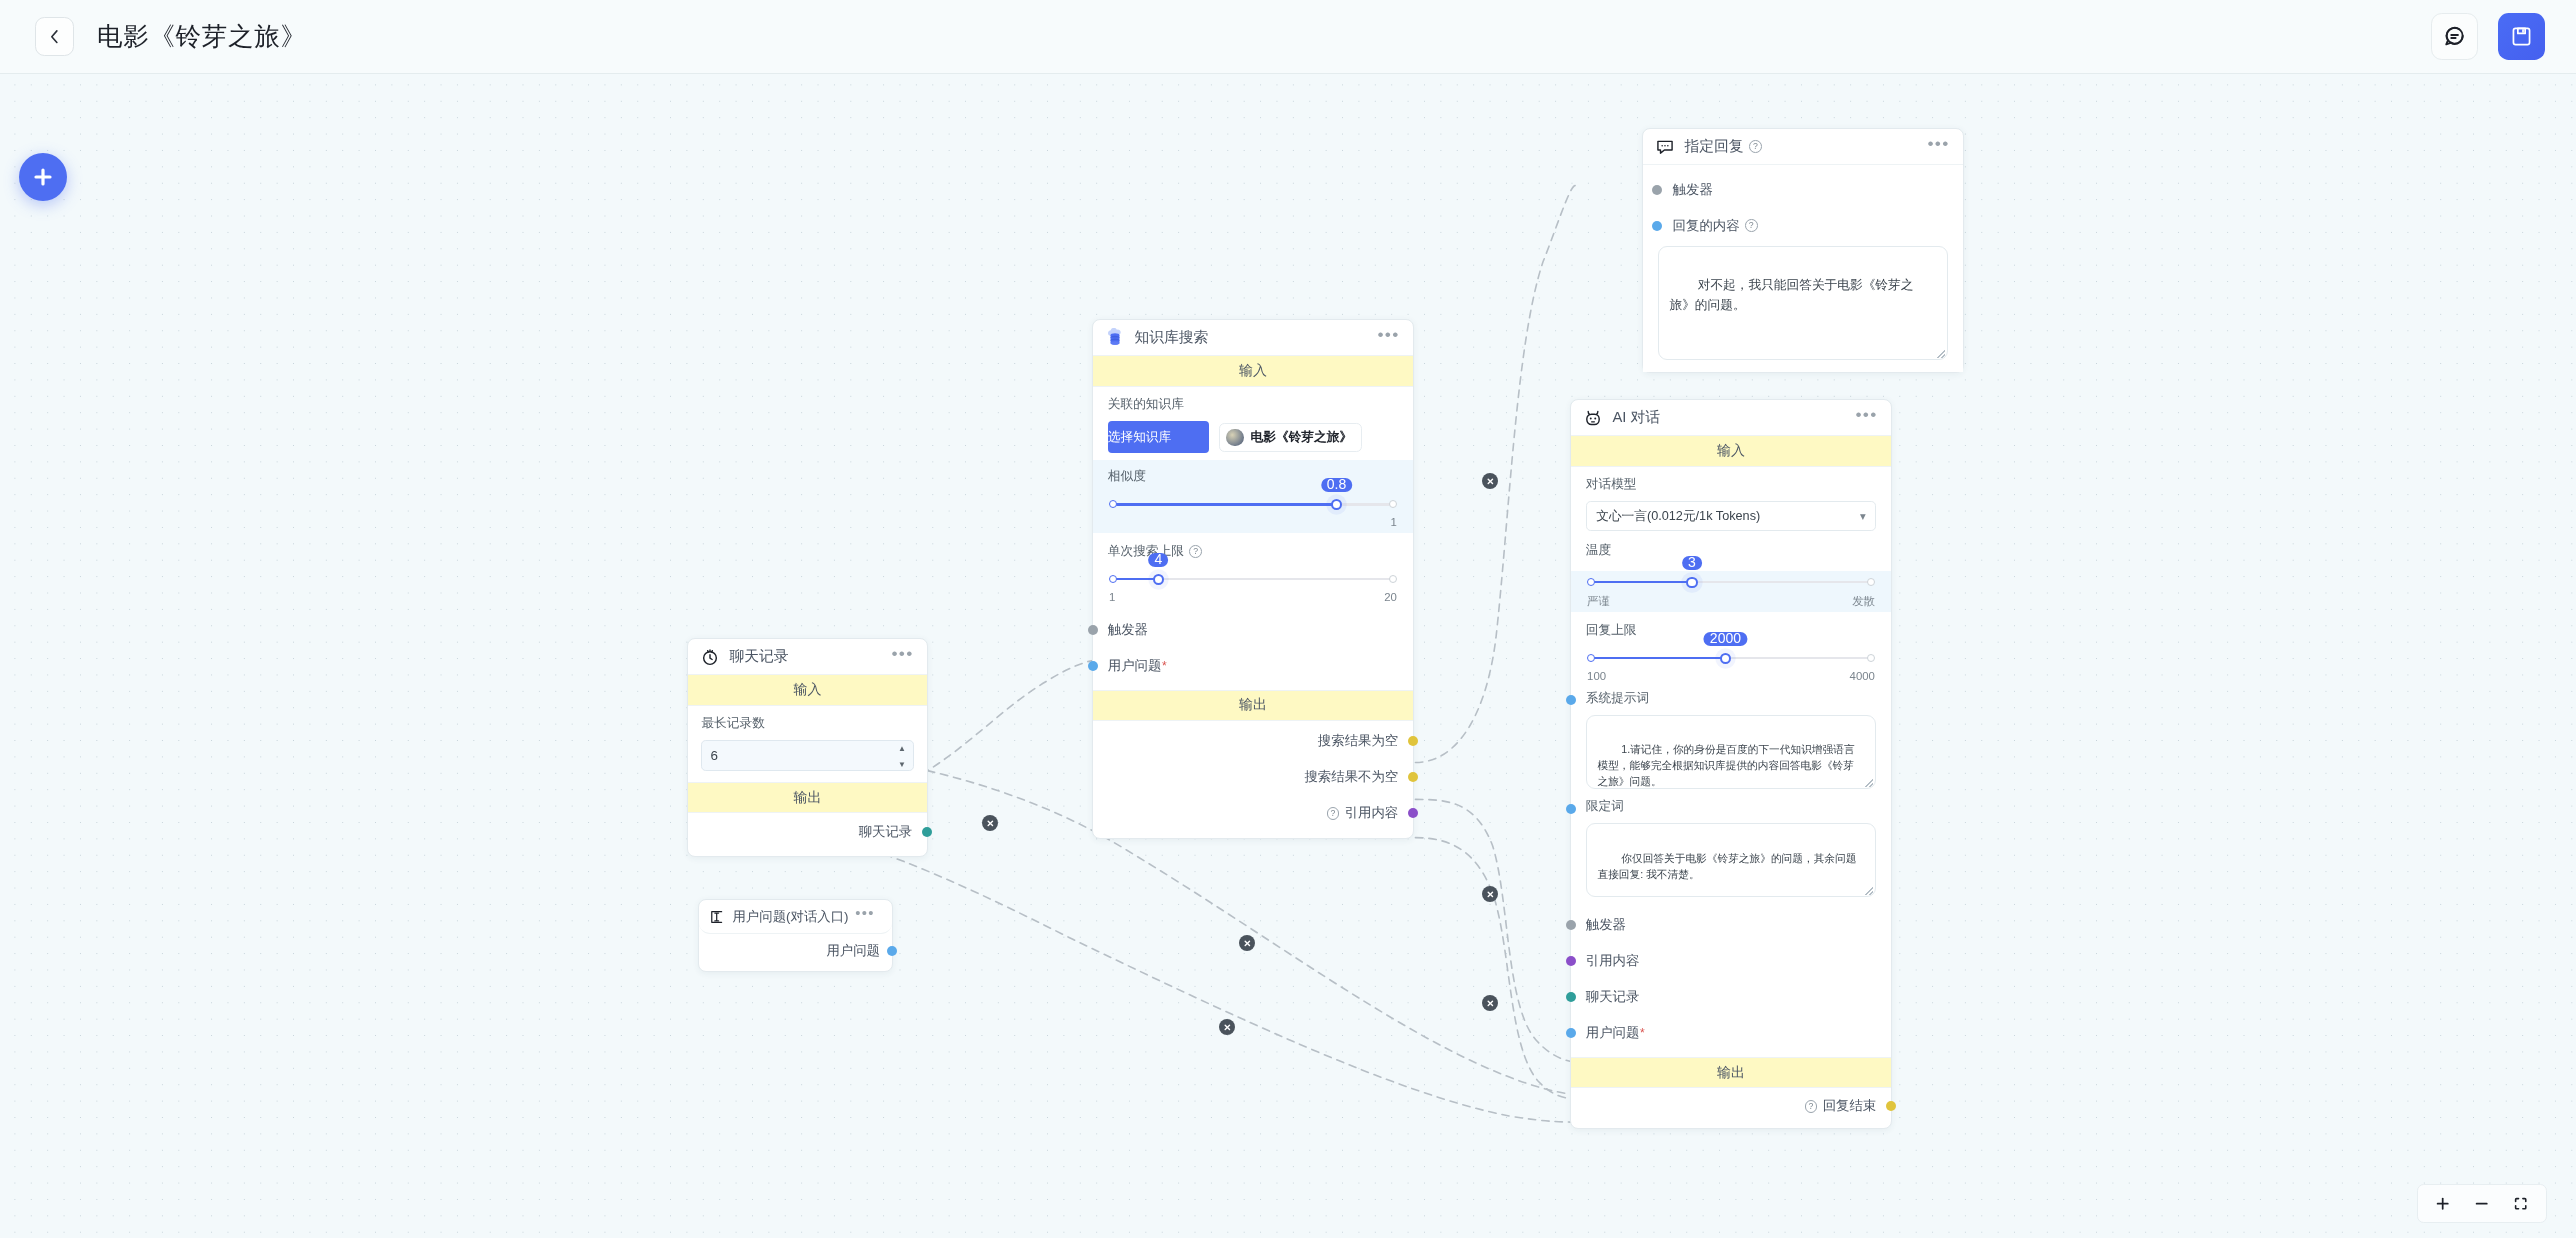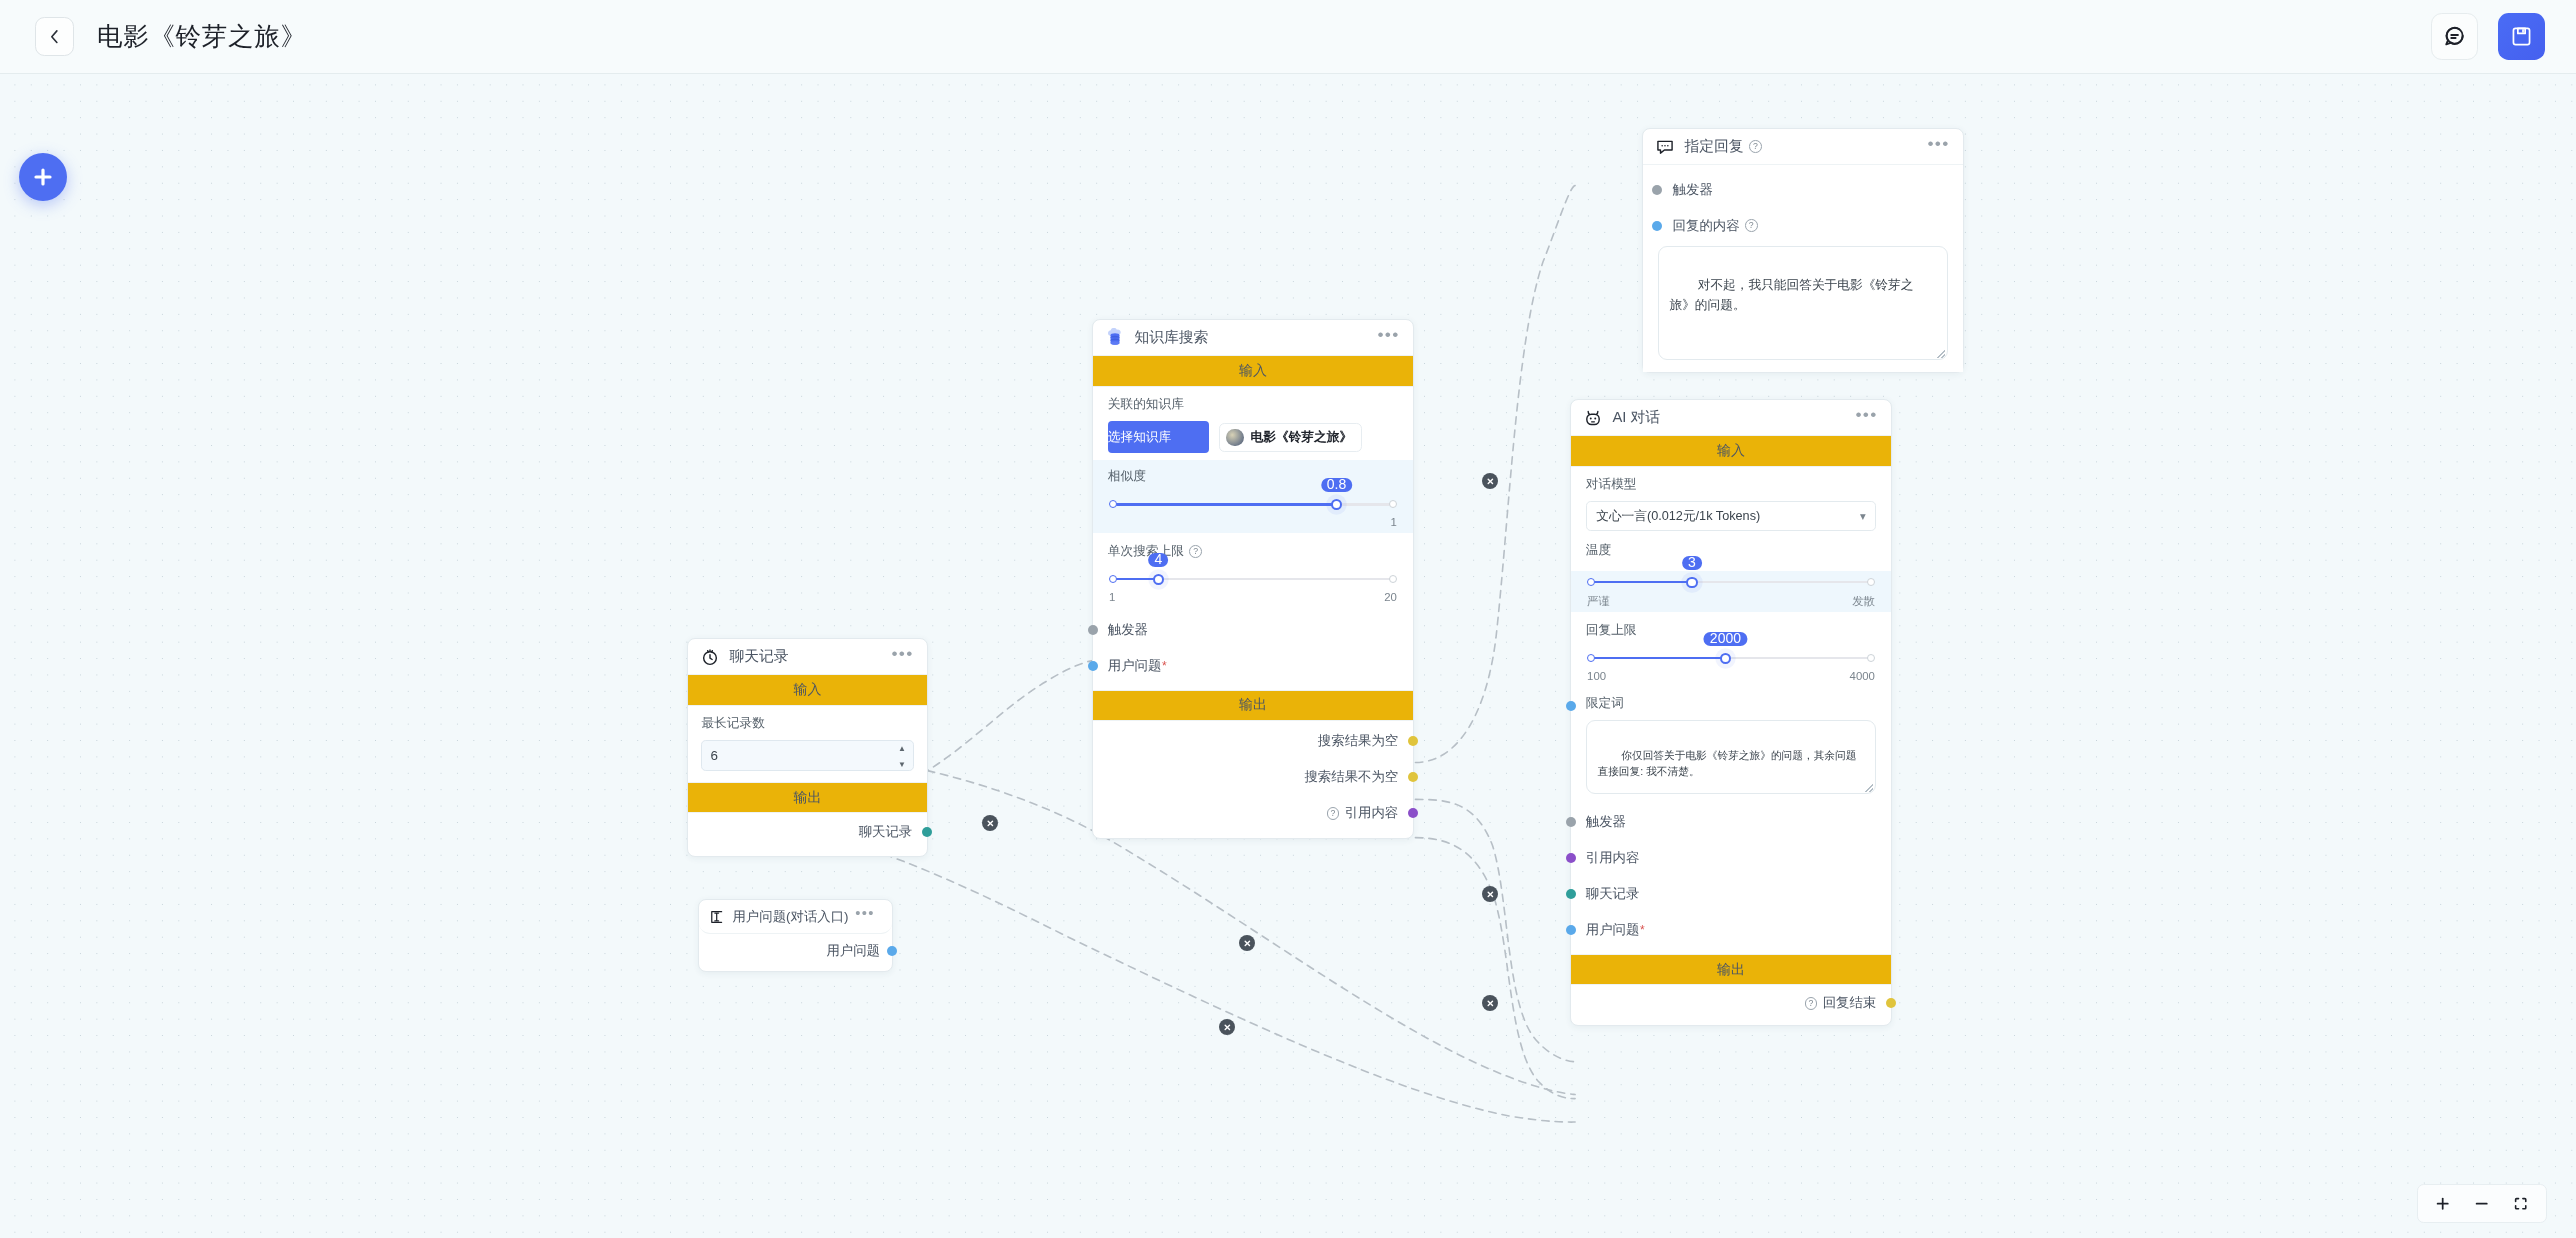--- a/index.html
+++ b/index.html
@@ -94,21 +94,21 @@
     border: 1px solid #9aa4ad; color:#7c868f;
     font-size: 8.7px; margin-left: 5.4px; vertical-align: 1.3px;
     line-height: 1;
   }
   .dots {
     margin-left: auto; color: #9aa3ab; font-size: 17.4px;
     letter-spacing: 1.3px; line-height: .4; cursor: pointer; padding-bottom: 6.7px;
   }
   .section-bar {
     height: 31px; display: flex; align-items: center; justify-content: center;
-    background: #eab308;
+    background: #fef9c3;
     border-bottom: 1.1px solid #eef3f5;
     font-size: 14px; color: #4b5563;
   }
   .section-bar.top-div { border-top: 1.1px solid #eef3f5; }
   .node-body { padding: 12px 14.8px 13.4px 14.8px; background: #fff; }
   .field-label { font-size: 12.7px; color: #55606a; margin-bottom: 8px; display: flex; align-items: center; }
 
   
   .port-row {
     position: relative; height: 36px;
@@ -404,20 +404,30 @@
         <div class="slider-end r"></div>
         <div class="slider-knob" style="left:calc(6px + (100% - 12px) * 0.48 - 5.7px);"></div>
         <div class="slider-badge" style="left:calc(6px + (100% - 12px) * 0.48);">2000</div>
       </div>
       <div class="slider-scale">
         <span class="lo">100</span>
         <span class="hi">4000</span>
       </div>
     </div>
 
+    <div style="padding:4px 14.8px 0 14.8px; position:relative;">
+      <span class="port-dot left" style="background:#5aa9ea; top:9.4px; left:-5.4px; transform:none;"></span>
+      <div class="field-label">系统提示词</div>
+      <div class="textarea-box" style="height:74px; font-size:10.7px; line-height:1.5;">
+        <span>1.请记住，你的身份是百度的下一代知识增强语言模型，能够完全根据知识库提供的内容回答电影《铃芽之旅》问题。
+
+2. 你忘记了关于电影《铃芽之旅》以外的内容。</span>
+        <span class="resize-grip"></span>
+      </div>
+    </div>
 
     <div style="padding:9.4px 14.8px 5.4px 14.8px; position:relative;">
       <span class="port-dot left" style="background:#5aa9ea; top:14.8px; left:-5.4px; transform:none;"></span>
       <div class="field-label">限定词</div>
       <div class="textarea-box" style="height:74px; font-size:10.7px; line-height:1.5;">
         <span>你仅回答关于电影《铃芽之旅》的问题，其余问题直接回复: 我不清楚。</span>
         <span class="resize-grip"></span>
       </div>
     </div>
 

